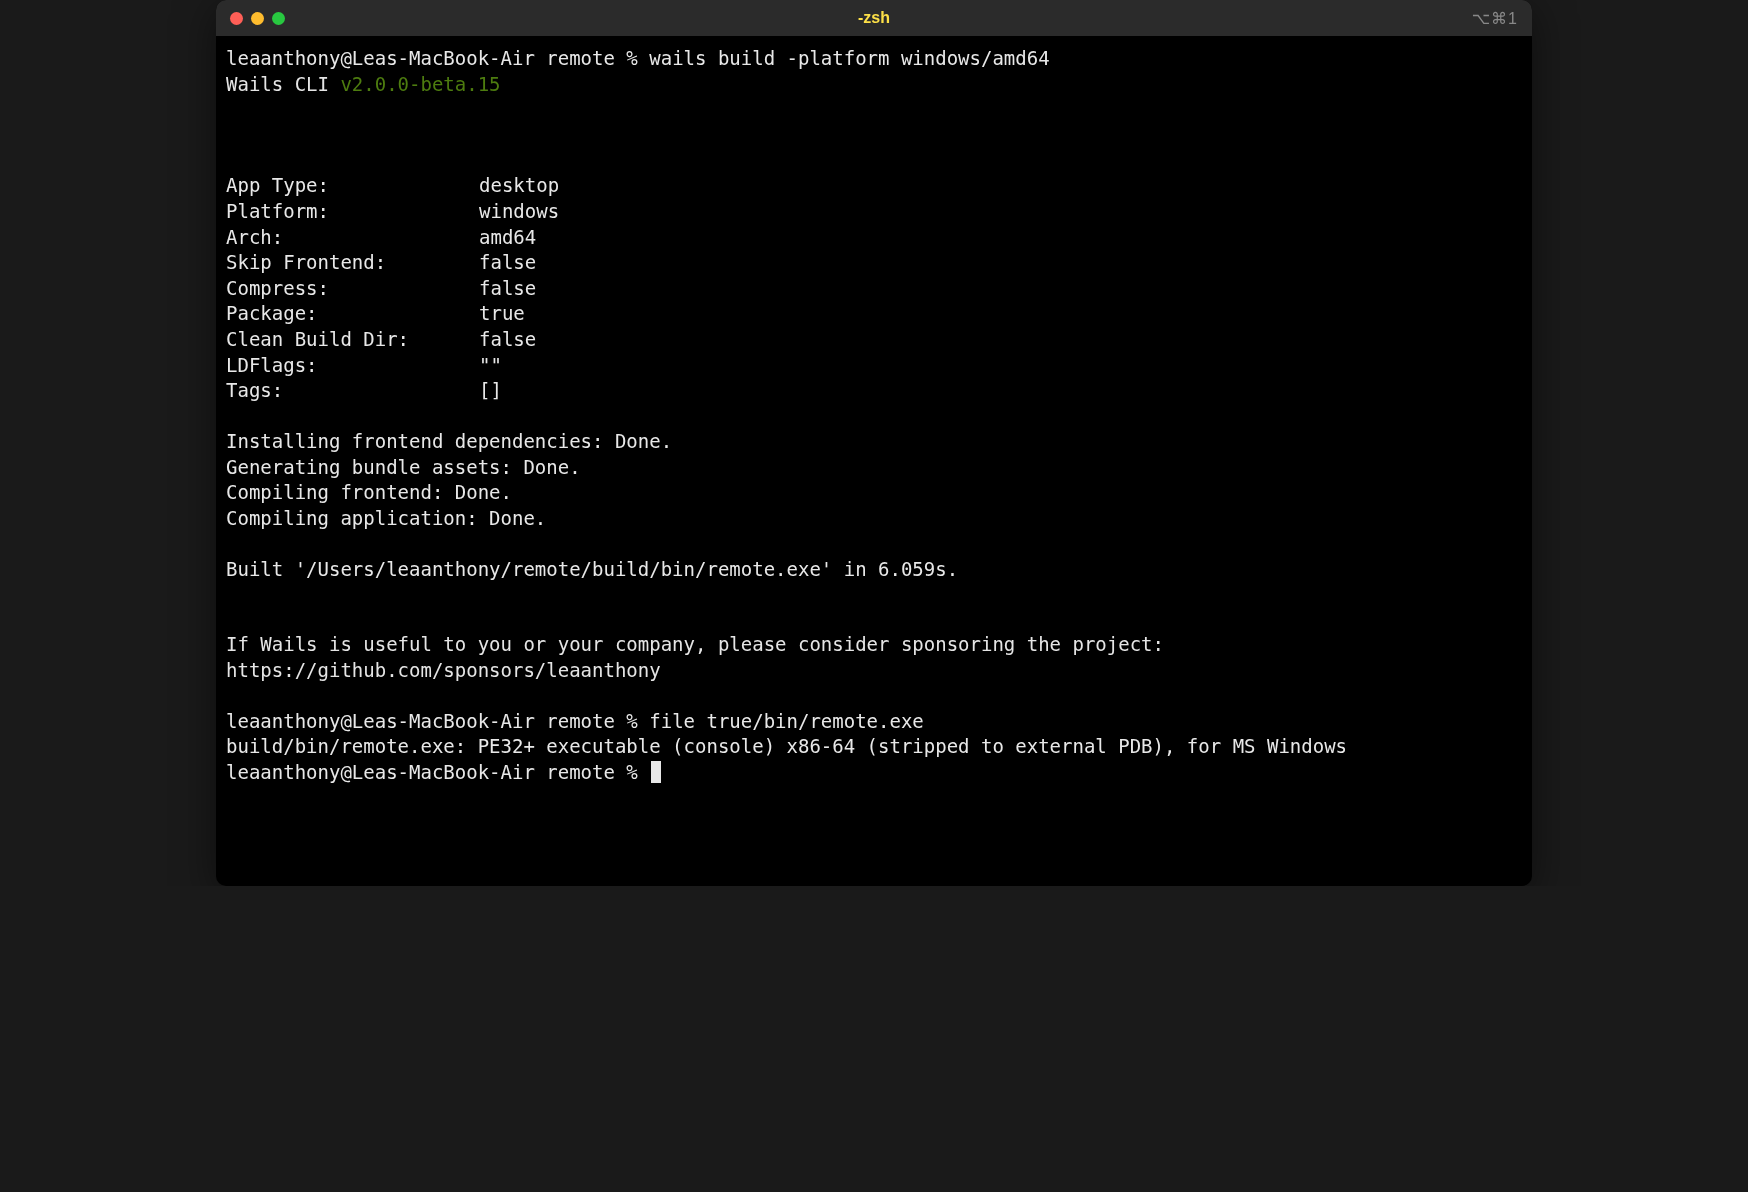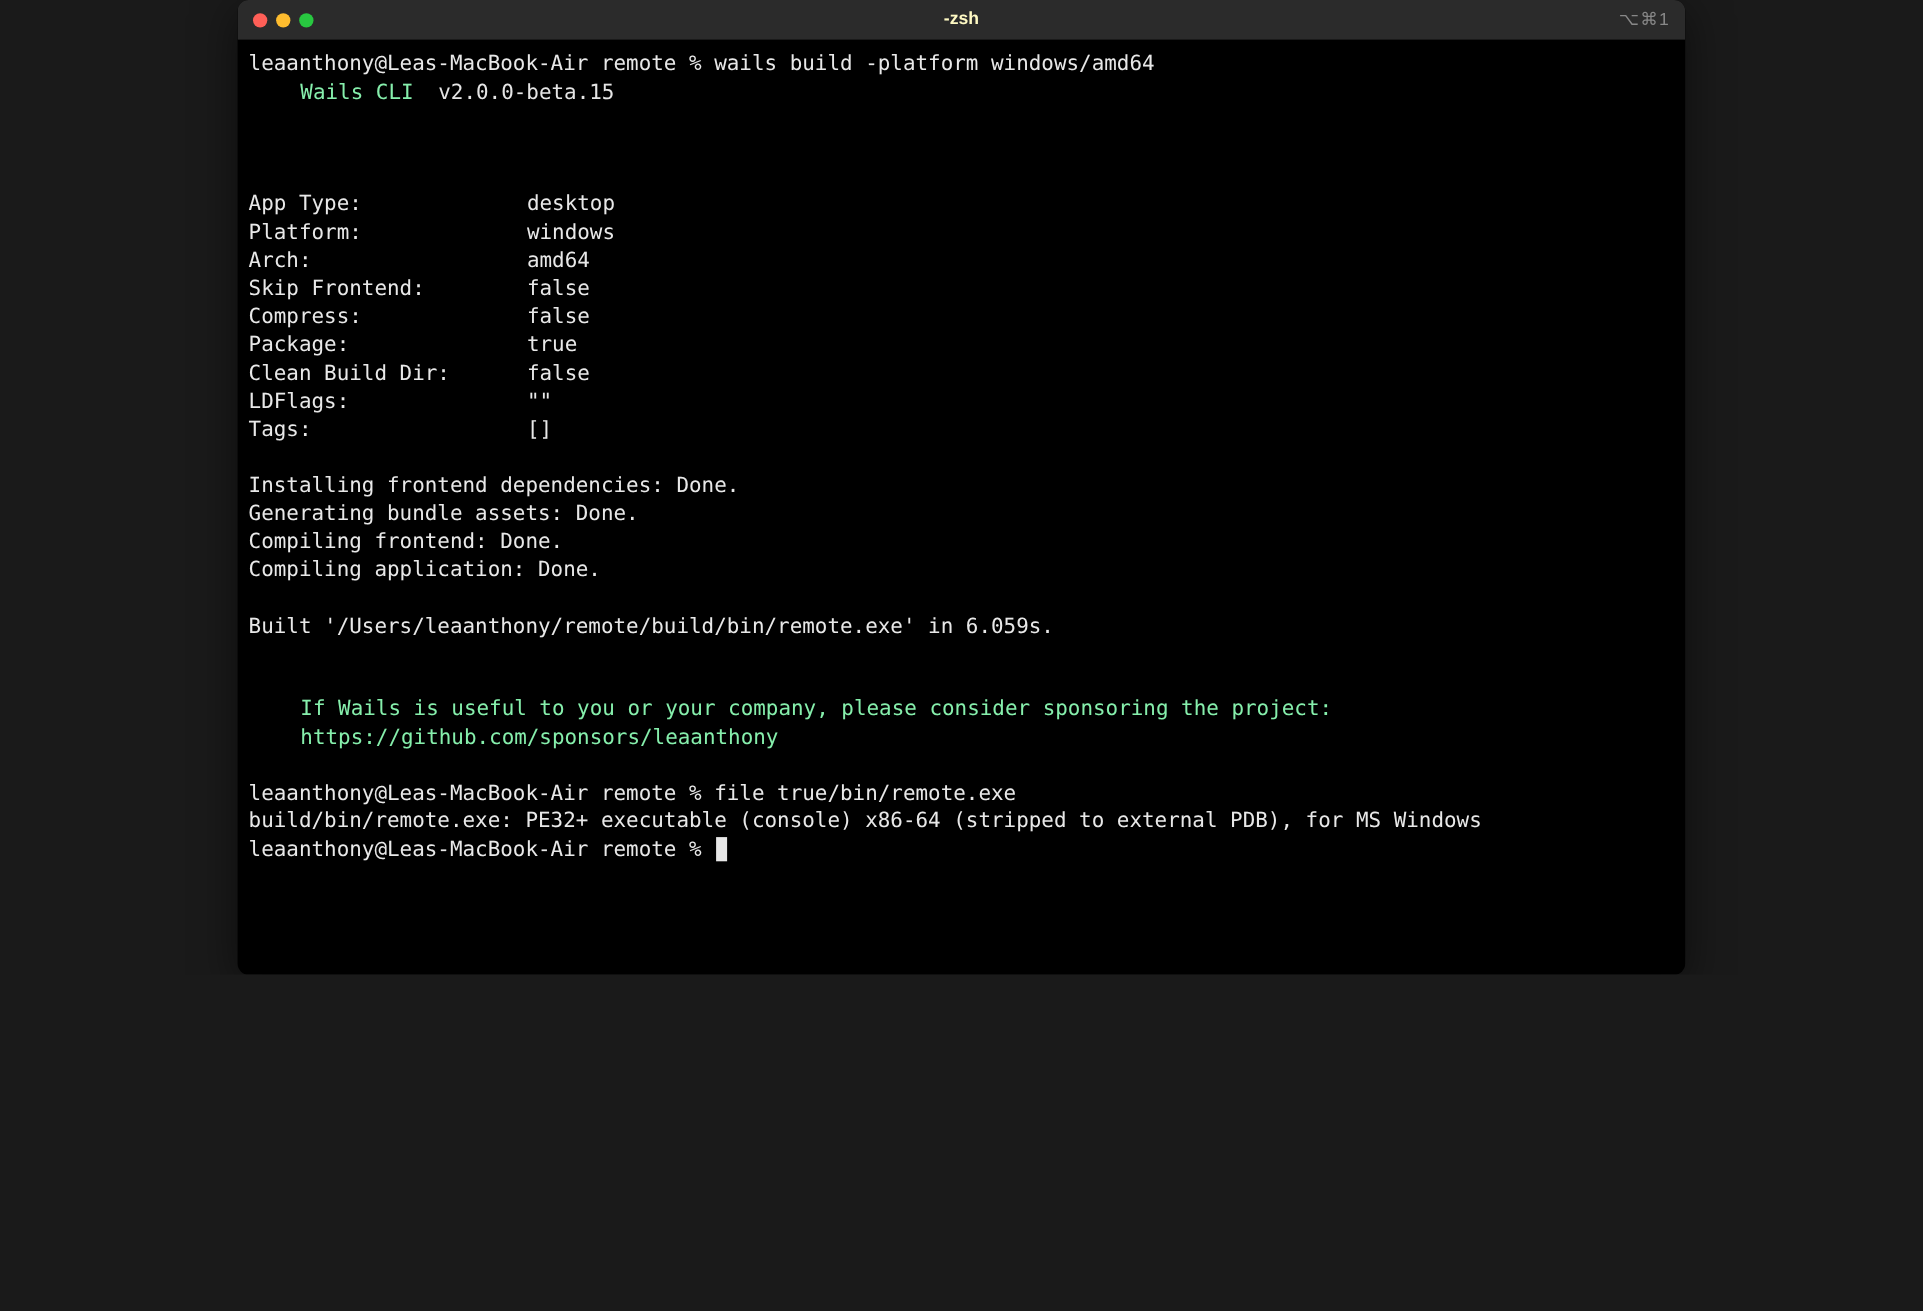--- a/index.html
+++ b/index.html
@@ -40,43 +40,43 @@
       height: 13px;
       border-radius: 50%;
     }
     .tl-red { background: #ff5f57; }
     .tl-yellow { background: #febc2e; }
     .tl-green { background: #28c840; }
     .title-text {
       position: absolute;
       left: 50%;
       transform: translateX(-50%);
-      color: #fef9c3;
+      color: #fde047;
       font-size: 16px;
       font-weight: 600;
       font-family: -apple-system, BlinkMacSystemFont, sans-serif;
     }
     .title-right {
       margin-left: auto;
       color: #888888;
       font-size: 16px;
       font-family: -apple-system, BlinkMacSystemFont, sans-serif;
       letter-spacing: 1px;
     }
     .terminal-body {
       padding: 10px 10px 40px 10px;
       color: #e8e8e8;
       line-height: 1.35;
       min-height: 850px;
     }
     .line {
       white-space: pre;
     }
-    .yellow { color: #86efac; margin-left: 47px; }
-    .red { color: #e5e5e5; margin-left: 11px; }
+    .yellow { color: #e5e5e5; }
+    .red { color: #4d7c0f; }
     .info-row {
       display: flex;
       align-items: flex-end;
     }
     .info-label {
       width: 253px;
       display: inline-block;
     }
     .cursor {
       display: inline-block;

